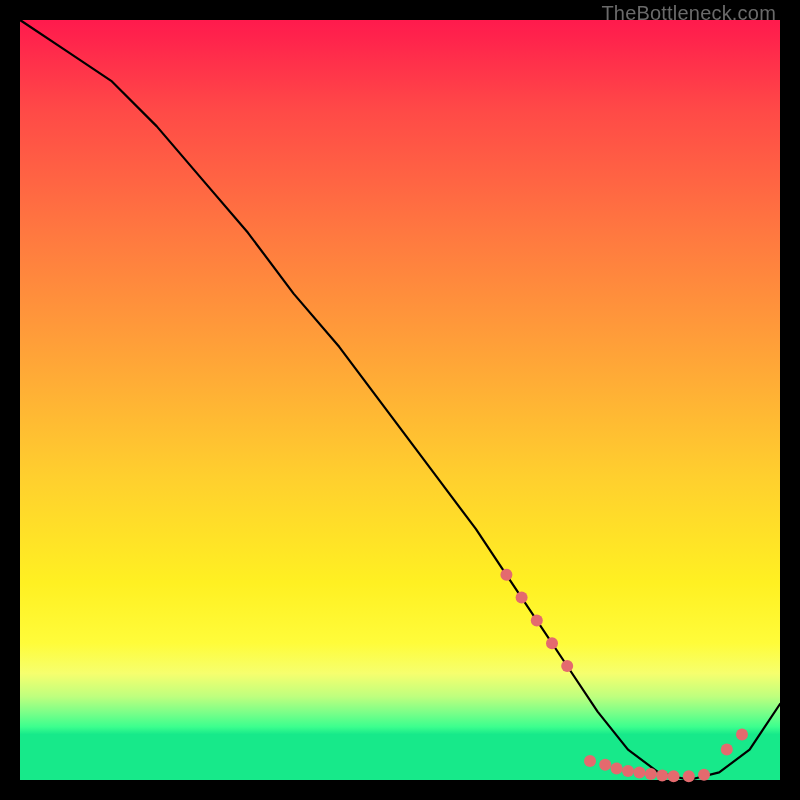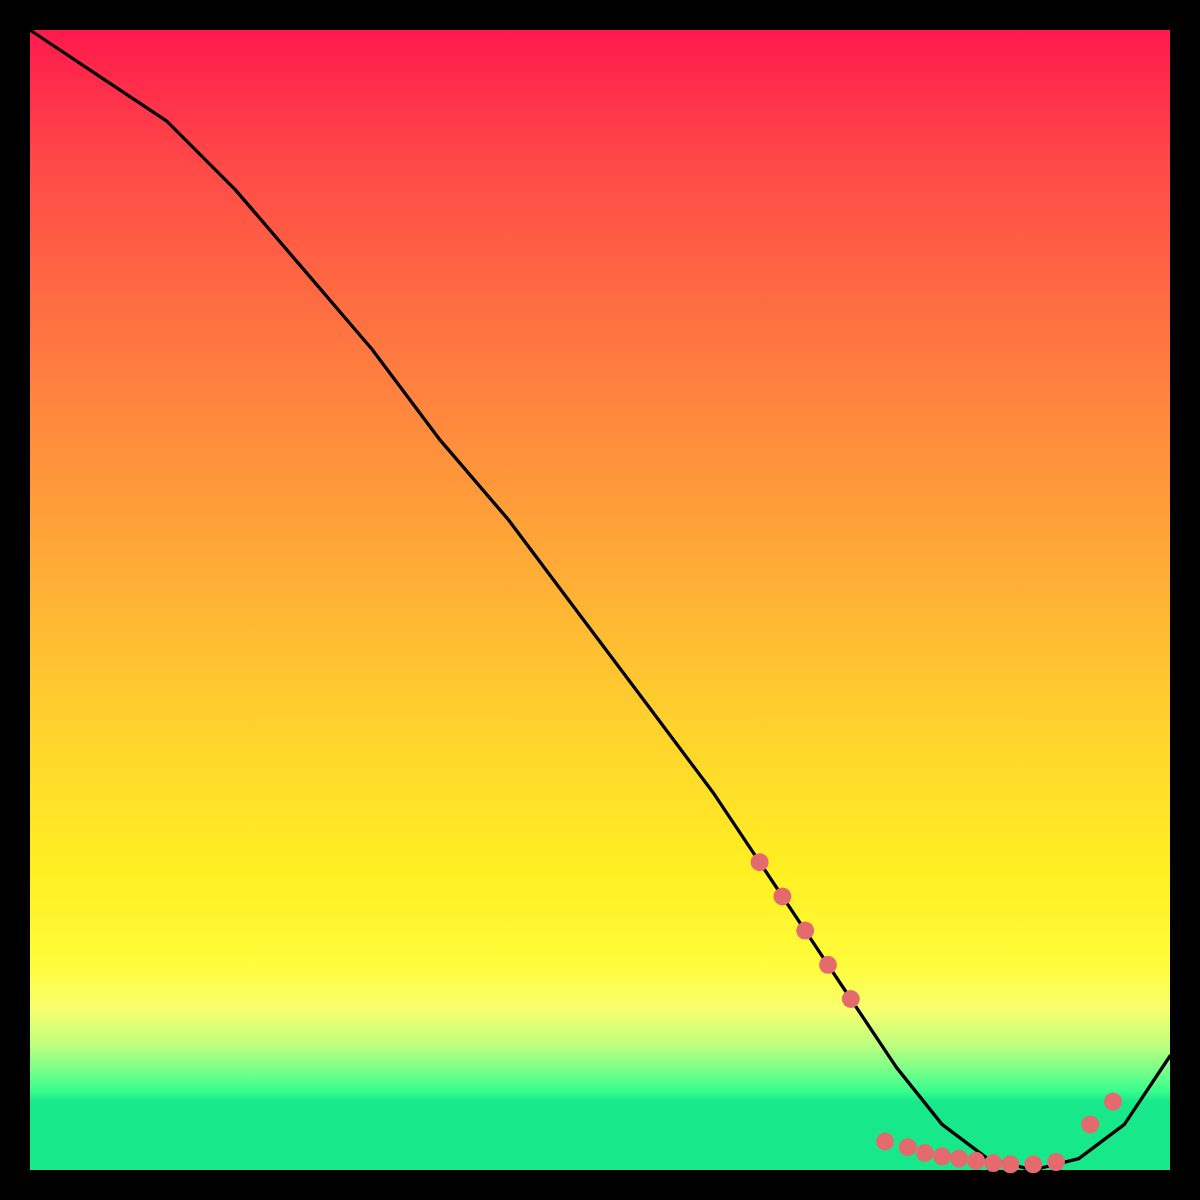--- a/index.html
+++ b/index.html
@@ -68,20 +68,21 @@
   }
   .marker {
     fill: #e46a6e;
     stroke: none;
   }
 </style>
 </head>
 <body>
 
 <div class="stage">
+  <div class="watermark">TheBottleneck.com</div>
 
   <div class="plot">
     <svg class="curve" viewBox="0 0 760 760">
       <path id="curve-path" class="line" d="M0.0 0.0 L45.6 30.4 L91.2 60.8 L136.8 106.4 L182.4 159.6 L228.0 212.8 L273.6 273.6 L319.2 326.8 L364.8 387.6 L410.4 448.4 L456.0 509.2 L486.4 554.8 L516.8 600.4 L547.2 646.0 L577.6 691.6 L608.0 729.6 L638.4 752.4 L668.8 760.0 L699.2 752.4 L729.6 729.6 L760.0 684.0"></path>
       <g id="markers-group">
           <circle cx="486.4" cy="554.8" r="6" class="marker"></circle>
           <circle cx="501.6" cy="577.6" r="6" class="marker"></circle>
           <circle cx="516.8" cy="600.4" r="6" class="marker"></circle>
           <circle cx="532.0" cy="623.2" r="6" class="marker"></circle>
           <circle cx="547.2" cy="646.0" r="6" class="marker"></circle>

